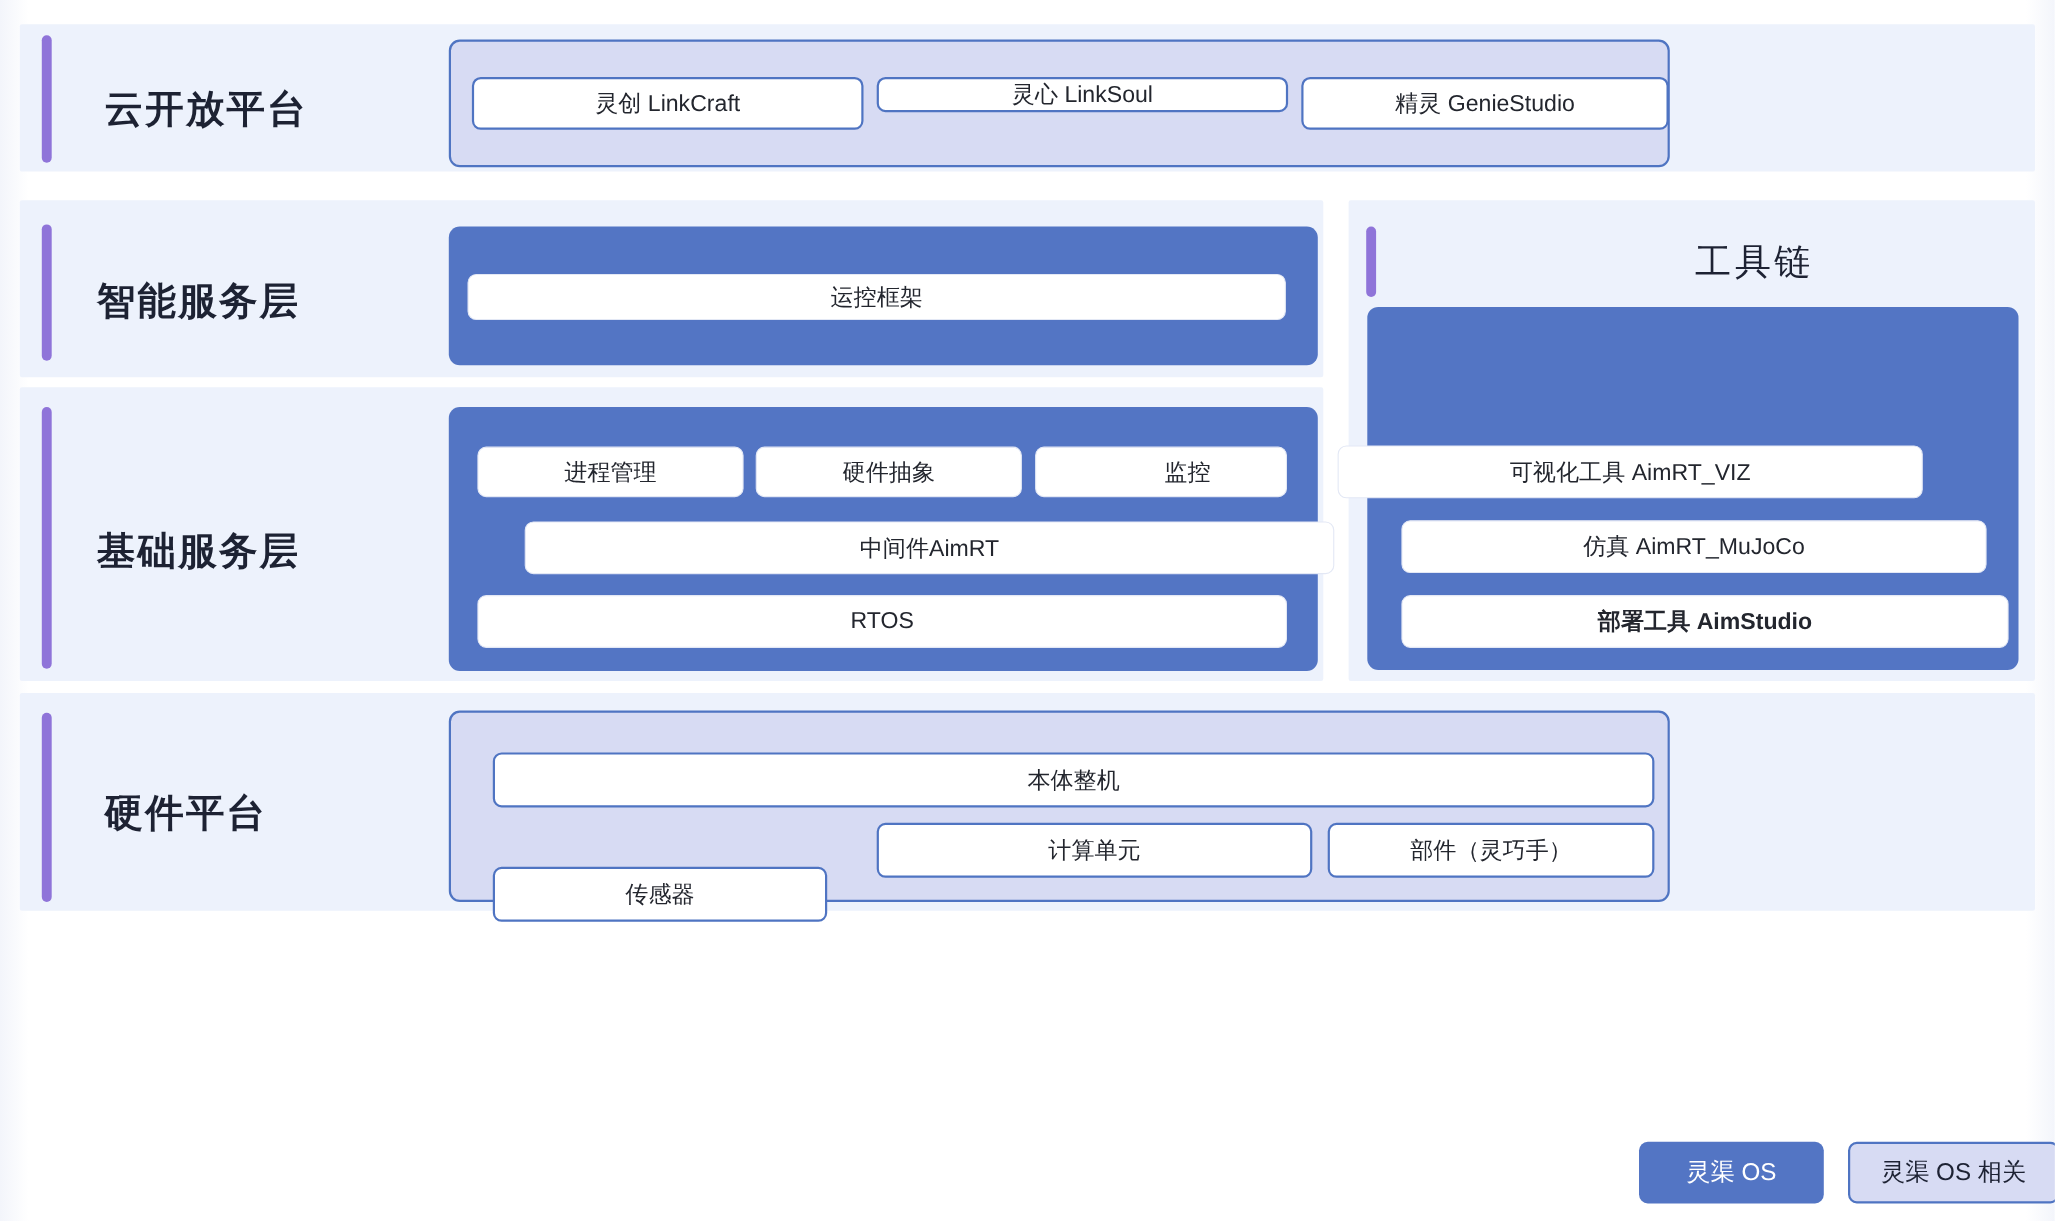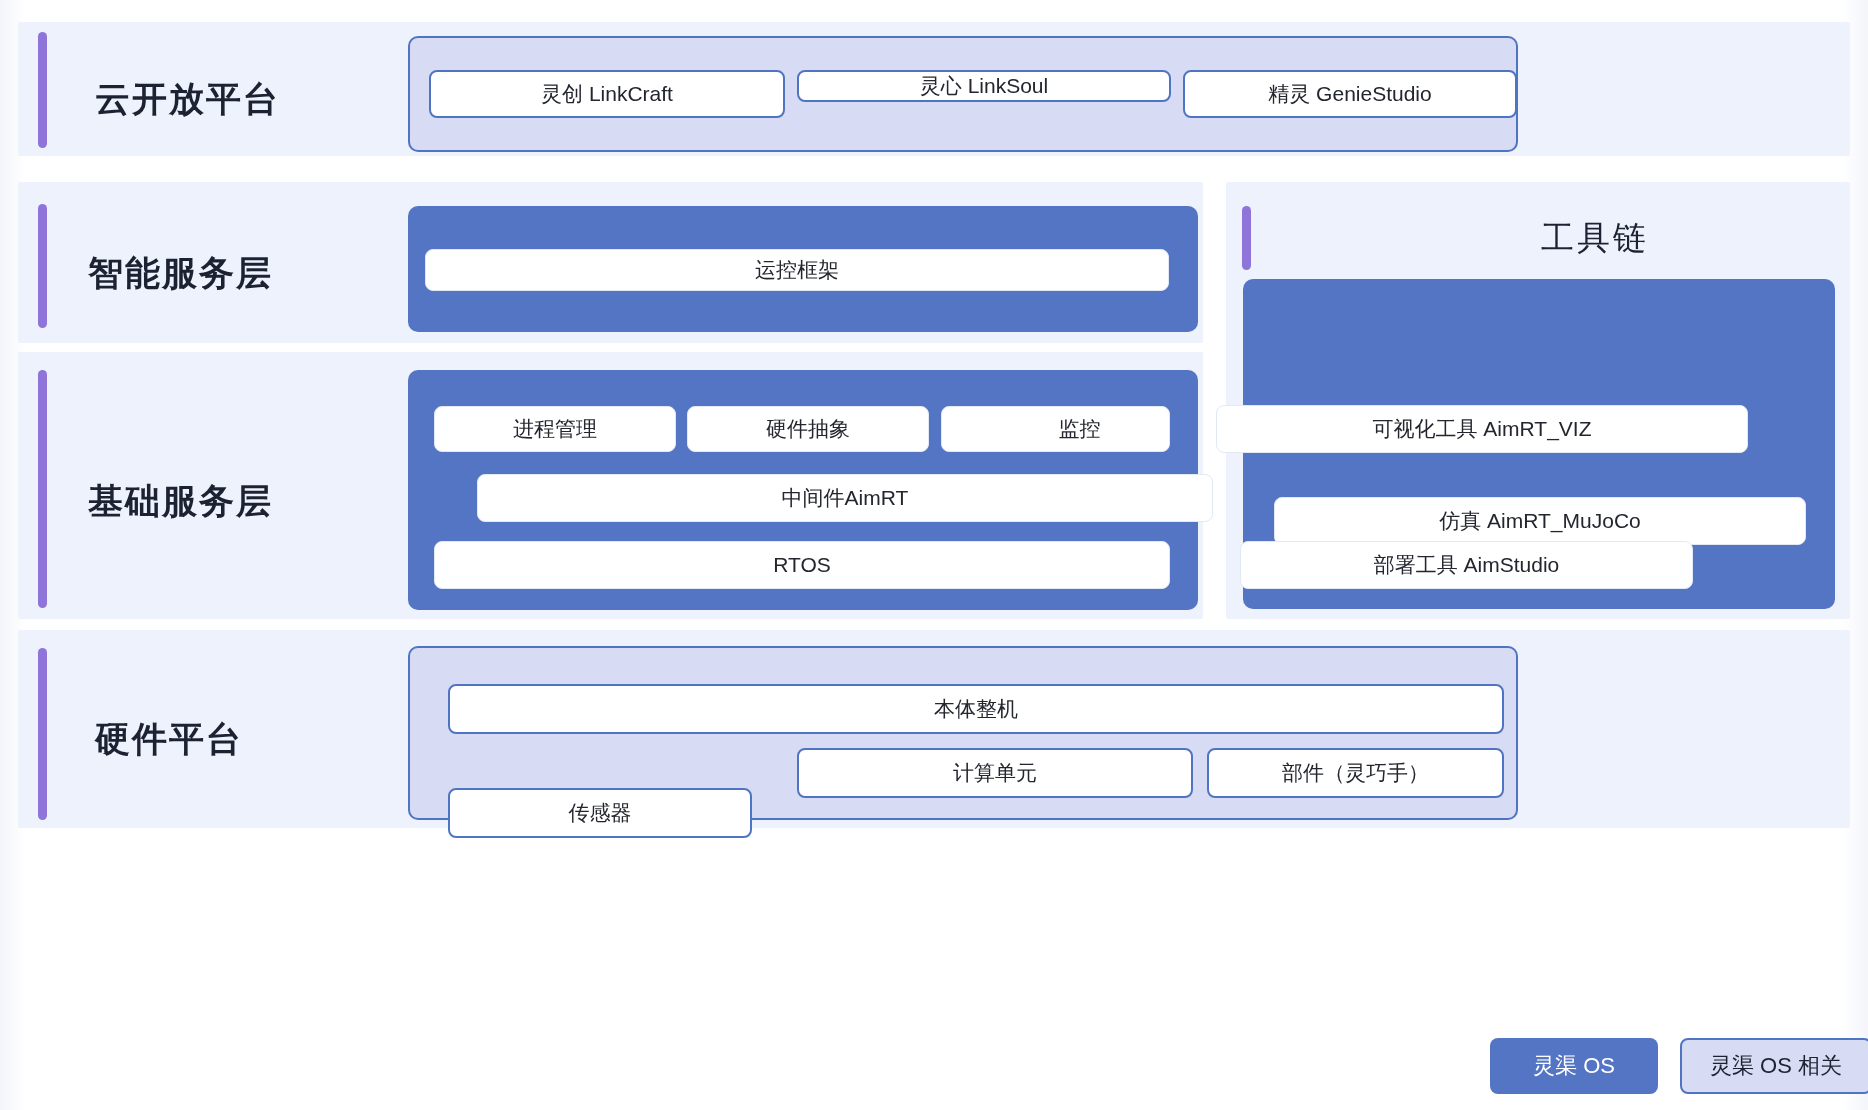--- a/index.html
+++ b/index.html
@@ -155,22 +155,22 @@
 
   <div class="card on-blue" style="left:434px; top:541px; width:736px; height:48px;">RTOS</div>
 
   <div class="band" style="left:1226px; top:182px; width:624px; height:437px;"></div>
   <div class="accent-bar" style="left:1242px; top:206px; height:64px;"></div>
   <div class="tool-title" style="left:1355px; top:216px; width:480px; text-align:center;">工具链</div>
 
   <div class="panel-blue" style="left:1243px; top:279px; width:592px; height:330px;"></div>
 
   <div class="card on-blue" style="left:1216px; top:405px; width:532px; height:48px;">可视化工具 AimRT_VIZ</div>
-  <div class="card on-blue" style="left:1274px; top:473px; width:532px; height:48px;margin-top:24px;">仿真 AimRT_MuJoCo</div>
-  <div class="card on-blue" style="left:1240px; top:541px; width:453px; height:48px;">部署工具 AimStudio</div>
+  <div class="card on-blue" style="left:1274px; top:473px; width:532px; height:48px;">仿真 AimRT_MuJoCo</div>
+  <div class="card on-blue" style="left:1274px; top:541px; width:552px; height:48px;font-weight:bold;">部署工具 AimStudio</div>
 
   <div class="band" style="left:18px; top:630px; width:1832px; height:198px;"></div>
   <div class="accent-bar" style="left:38px; top:648px; height:172px;"></div>
   <div class="row-label" style="left:95px; top:716px;">硬件平台</div>
 
   <div class="panel-lav" style="left:408px; top:646px; width:1110px; height:174px;"></div>
 
   <div class="card on-lav" style="left:448px; top:684px; width:1056px; height:50px;">本体整机</div>
 
   <div class="card on-lav" style="left:448px; top:788px; width:304px; height:50px;">传感器</div>

